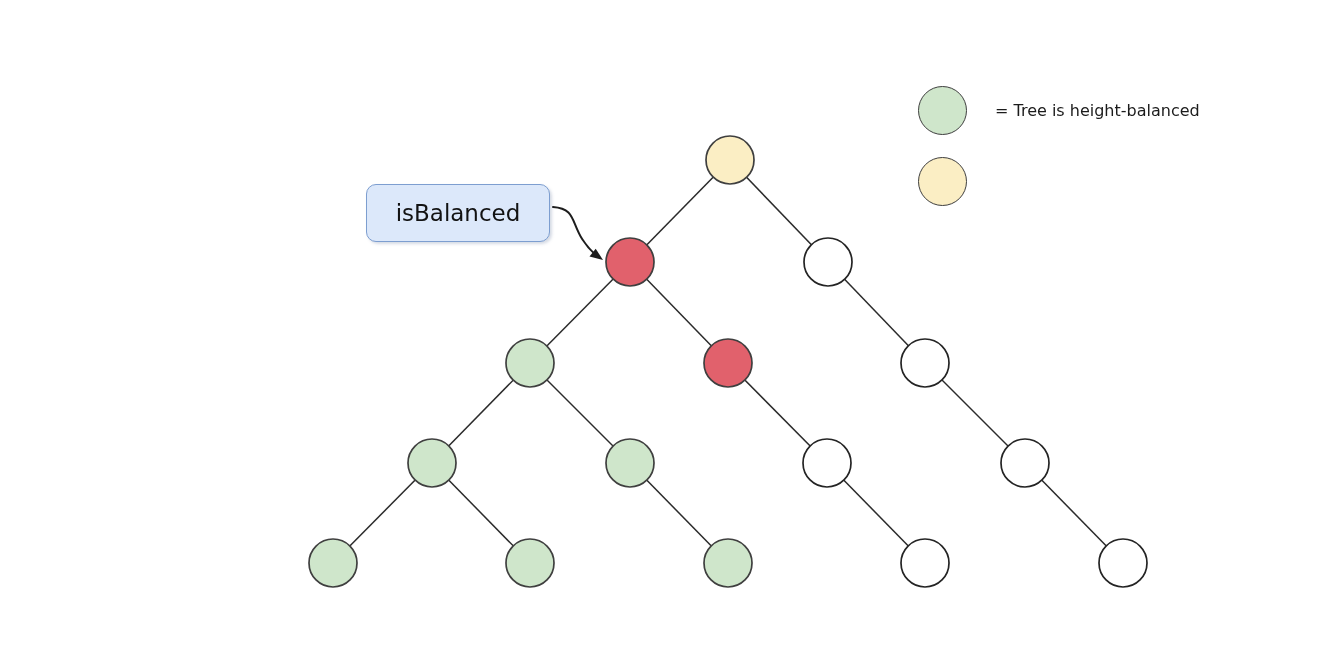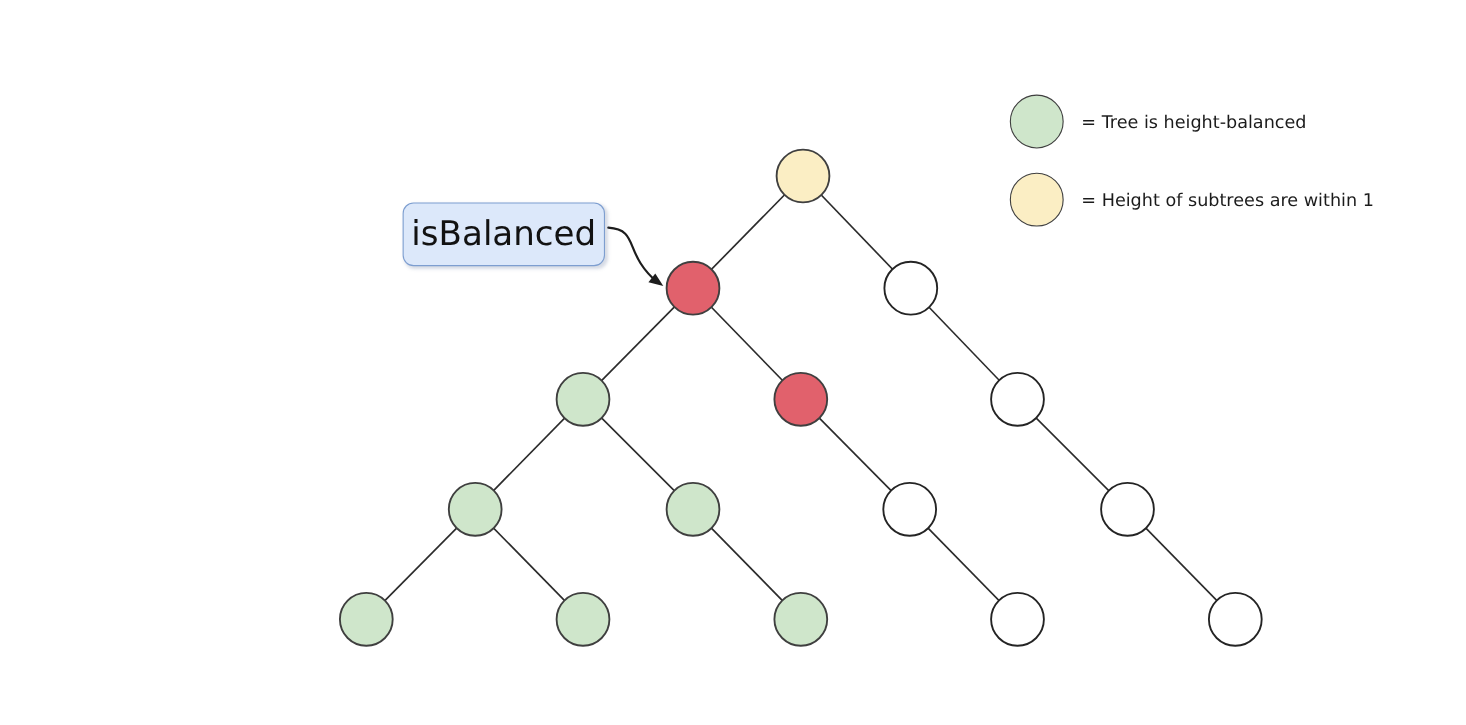--- a/index.html
+++ b/index.html
@@ -26,36 +26,36 @@
     left: 366px;
     top: 184px;
     width: 184px;
     height: 58px;
     background: #dce8fa;
     border: 1.6px solid #7d9ed0;
     border-radius: 10px;
     display: flex;
     align-items: center;
     justify-content: center;
-    font-size: 31px;
+    font-size: 23px;
     color: #121212;
     box-shadow: 2px 2px 3px rgba(90, 110, 150, 0.25);
   }
   .legend {
     position: absolute;
     left: 918px;
     top: 84px;
     display: flex;
     flex-direction: column;
     gap: 19px;
   }
   .legend-row {
     display: flex;
     align-items: center;
-    gap: 16px;
+    gap: 28px;
     height: 52px;
   }
   .legend-swatch {
     width: 49px;
     height: 49px;
     border-radius: 50%;
     border: 1.6px solid #3f3f3f;
     flex: 0 0 auto;
   }
   .legend-text {
@@ -113,18 +113,17 @@
 
   <div class="legend">
 
     <div class="legend-row">
       <span class="legend-swatch" style="background: rgb(207, 230, 203); border-color: rgb(63, 63, 63);"></span>
       <span class="legend-text"><span>= Tree is height-balanced</span><b></b><span></span></span>
     </div>
 
     <div class="legend-row">
       <span class="legend-swatch" style="background: rgb(251, 238, 196); border-color: rgb(63, 63, 63);"></span>
-      <span class="legend-text"><span>= Height of subtrees are within 1</span><b></b><span></span></span>
     </div>
 
 
   </div>
 </div>
 
 </body></html>

